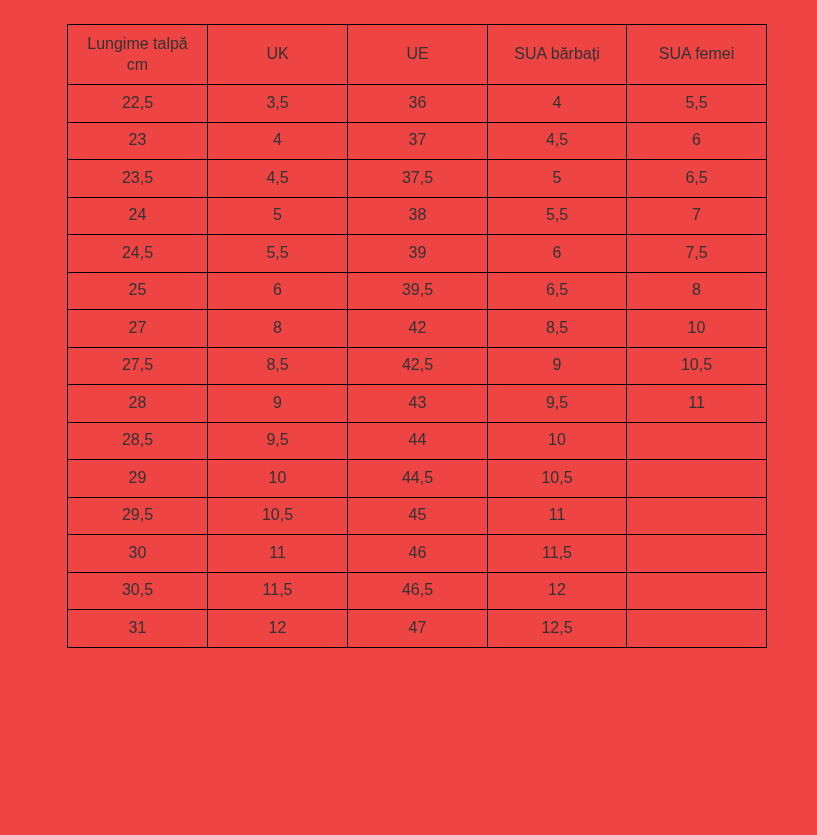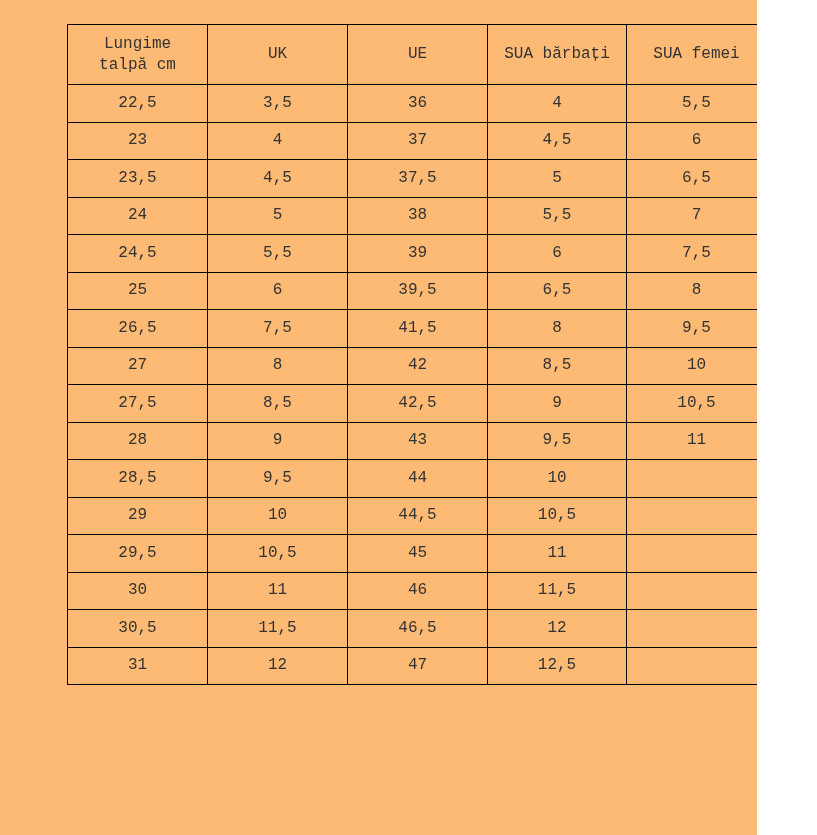--- a/index.html
+++ b/index.html
@@ -3,25 +3,24 @@
 <meta charset="utf-8">
 <style>
   html, body {
     margin: 0;
     padding: 0;
     background: #ffffff;
     font-family: "Liberation Sans", sans-serif;
   }
   .page {
     position: relative;
-    width: 757px;
+    width: 817px;
     height: 835px;
-    background: #fdba74;
+    background: #ef4444;
     overflow: hidden;
-    font-family: Liberation Mono, monospace;
   }
   table.size-table {
     position: absolute;
     left: 67px;
     top: 24px;
     width: 699px;
     border-collapse: collapse;
     table-layout: fixed;
   }
   table.size-table th,
@@ -115,27 +114,20 @@
   <tr>
     <td>25</td>
     <td>6</td>
     <td>39,5</td>
     <td>6,5</td>
     <td>8</td>
   </tr>
 
 
 
-  <tr>
-    <td>26,5</td>
-    <td>7,5</td>
-    <td>41,5</td>
-    <td>8</td>
-    <td>9,5</td>
-  </tr>
 
   <tr>
     <td>27</td>
     <td>8</td>
     <td>42</td>
     <td>8,5</td>
     <td>10</td>
   </tr>
 
   <tr>

